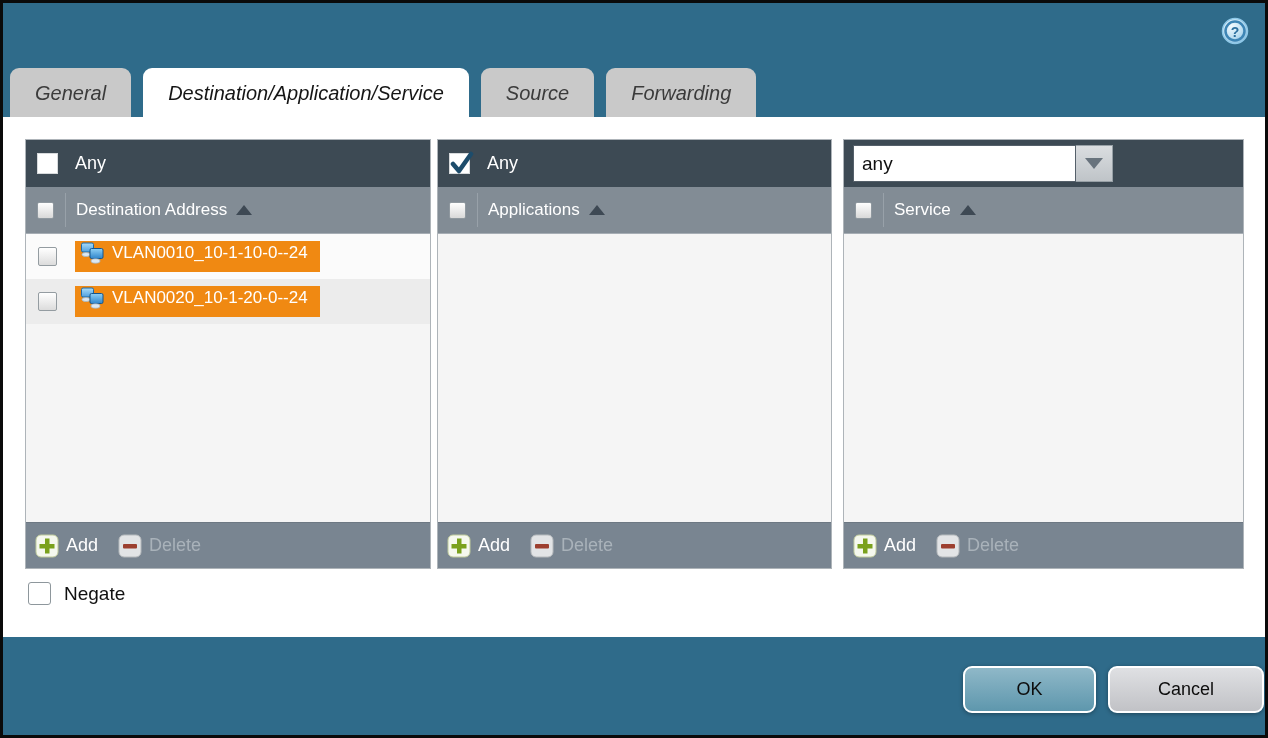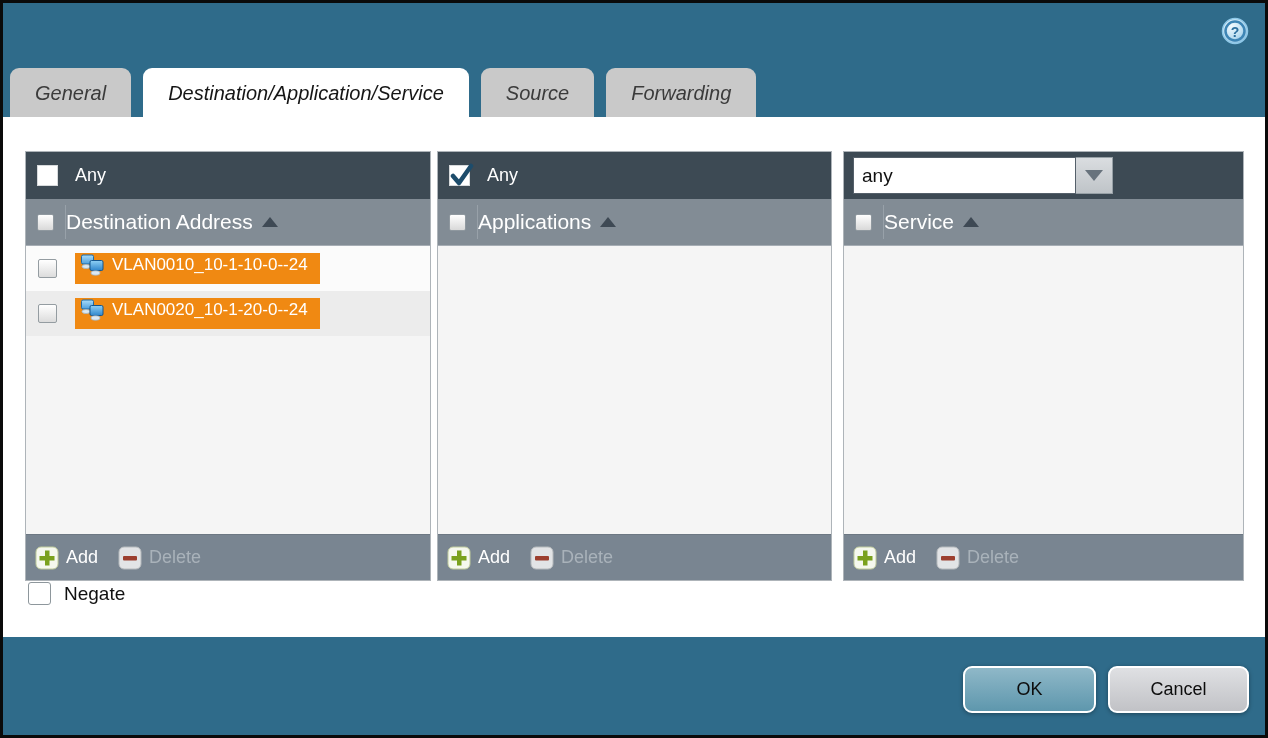--- a/index.html
+++ b/index.html
@@ -16,34 +16,34 @@
   .tabs { position:absolute; left:7px; top:65px; height:49px; display:flex; gap:12px;font-style:italic; }
   .tab {
     border-radius:9px 9px 0 0; padding:0 25px; font-size:20px; line-height:50px;
     background:#c9c9c9; color:#3b3b3b; white-space:nowrap; cursor:pointer;
   }
   .tab.active { background:#ffffff; color:#161616; }
   
   .content { position:absolute; left:0; right:0; top:114px; height:520px; background:#ffffff; }
   
   .panel {
-    position:absolute; top:148px; height:430px; background:#f5f5f5;
+    position:absolute; top:136px; height:430px; background:#f5f5f5;
     border:1px solid #aeb4b9; display:flex; flex-direction:column;
   }
   .panel-dest { left:22px;  width:406px; }
   .panel-apps { left:434px; width:395px; }
   .panel-svc  { left:840px; width:401px; }
   .any-row { flex:0 0 47px; background:#3d4a54; display:flex; align-items:center; padding-left:11px; }
   .any-label { color:#fff; font-size:18px; margin-left:17px; }
   .cb-any { width:21px; height:21px; background:#fff; border:1px solid #d7dadc; position:relative; cursor:pointer; flex:0 0 21px; }
   .cb-any svg { position:absolute; left:-1px; top:-3px; }
   .col-row { flex:0 0 47px; background:#828c95; display:flex; align-items:center; border-bottom:1px solid #a6adb4; }
   .cb-col { width:17px; height:17px; margin-left:11px; background:linear-gradient(#fefefe,#d9d9d9); border:1px solid #8f989f; border-radius:2px; cursor:pointer; }
   .col-sep { width:1px; align-self:stretch; margin:6px 0 6px 11px; background:#98a1a9; }
-  .col-label { color:#fff; font-size:21px; }
+  .col-label { color:#fff; font-size:17px; margin-left:10px; }
   .sort-up { margin-left:9px; width:0; height:0; border-left:8px solid transparent; border-right:8px solid transparent; border-bottom:10px solid #3e4954; }
   .body { flex:1 1 auto; overflow:hidden; }
   .row { height:45px; display:flex; align-items:center; }
   .row.r0 { background:#fbfbfb; }
   .row.r1 { background:#ececec; }
   .cb-row { width:19px; height:19px; margin-left:12px; background:linear-gradient(#ffffff,#dcdcdc); border:1px solid #949ca1; border-radius:2px; cursor:pointer; flex:0 0 19px; }
   .chip { margin-left:18px; background:#f08912; height:31px; display:flex; align-items:center; padding:0 12px 8px 4px; color:#fff; font-size:17px; white-space:nowrap; }
   .chip svg { margin-right:7px; }
   .foot { flex:0 0 46px; background:#798591; border-top:1px solid #6d7883; display:flex; align-items:center; padding-left:9px; }
   .mini-btn { width:24px; height:24px; cursor:pointer; }
@@ -58,21 +58,21 @@
   .negate { position:absolute; left:25px; top:579px; display:flex; align-items:center; }
   .cb-negate { width:23px; height:23px; background:#fff; border:1px solid #8e979c; border-radius:3px; cursor:pointer; }
   .negate-label { margin-left:13px; font-size:19px; color:#101010;text-align:right; }
   
   .btn {
     position:absolute; top:663px; height:47px; border-radius:9px; border:2px solid #ffffff;
     font-size:18px; color:#0d0d0d; display:flex; align-items:center; justify-content:center;
     box-shadow:0 1px 4px rgba(0,0,0,0.35); cursor:pointer; font-family:inherit;
   }
   .btn-ok { left:960px; width:133px; background:linear-gradient(#8fb8c8,#5e97ad); }
-  .btn-cancel { left:1105px; width:141px; background:linear-gradient(#dfe0e3,#c1c2c6); }
+  .btn-cancel { left:1105px; width:156px; background:linear-gradient(#dfe0e3,#c1c2c6); }
 </style>
 </head>
 <body>
 
 <div class="screen">
 
   <div class="help">
     <svg width="28" height="28" viewBox="0 0 28 28">
       <defs>
         <radialGradient id="hg" cx="35%" cy="30%" r="75%">

